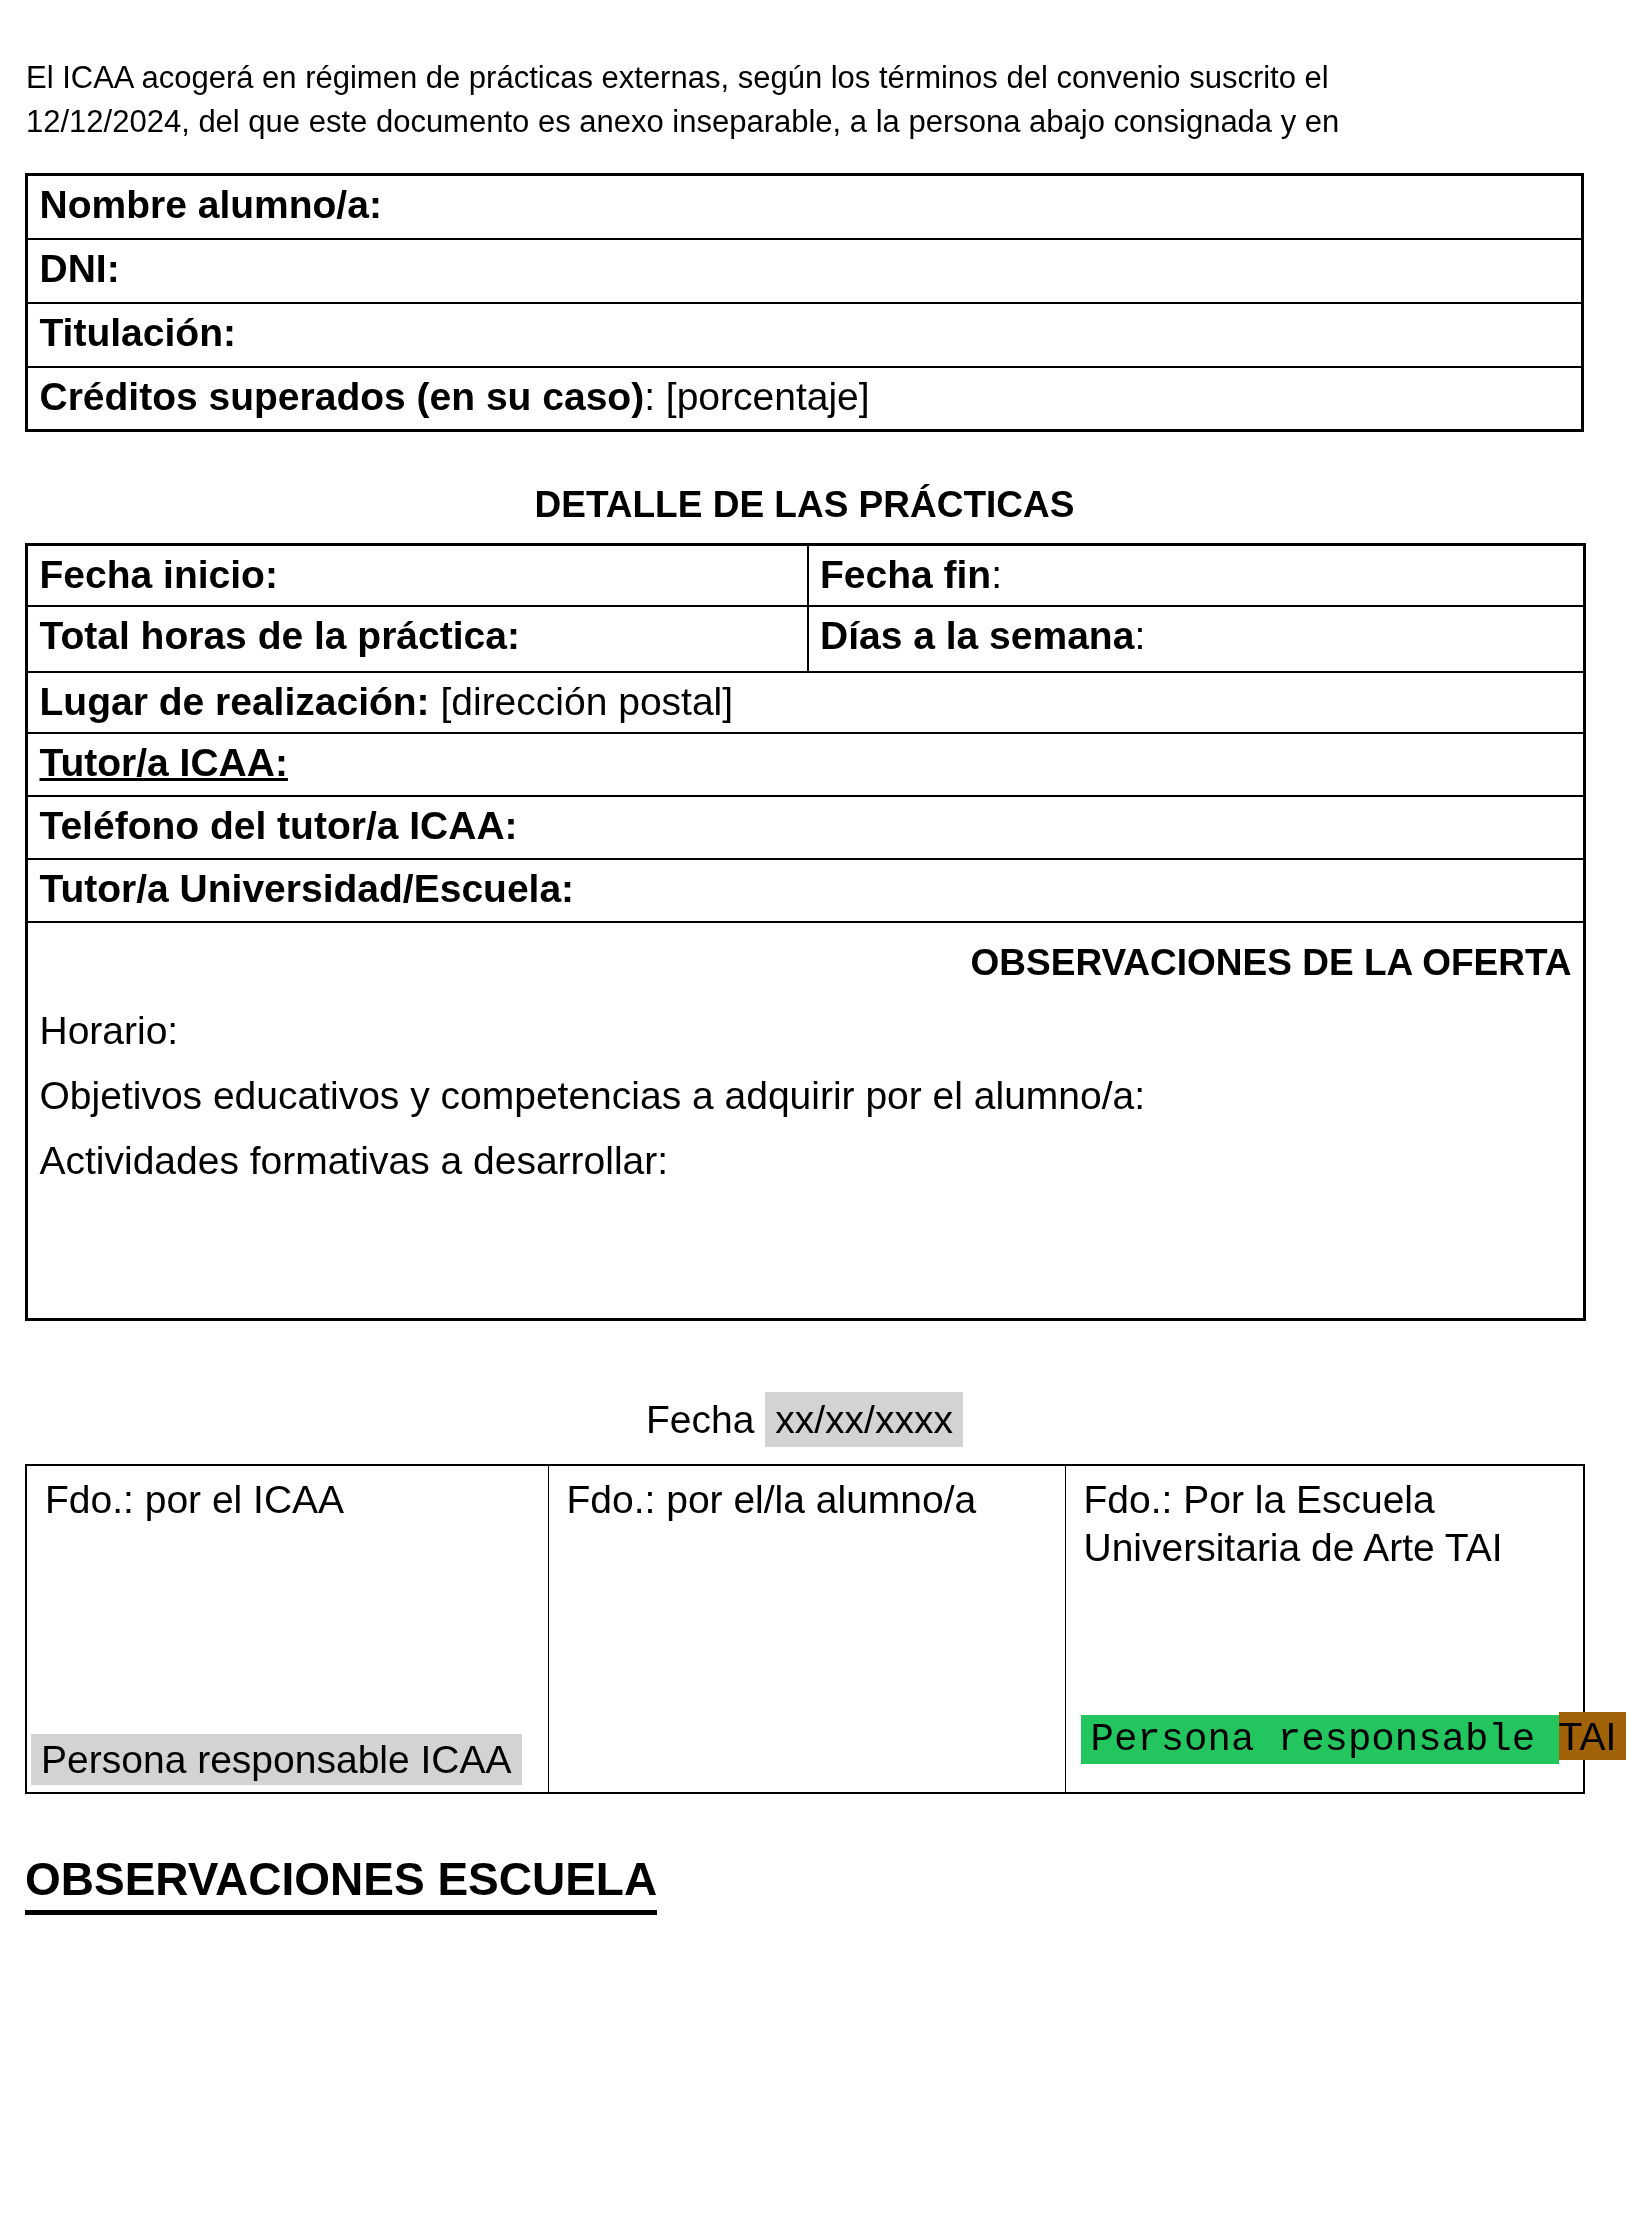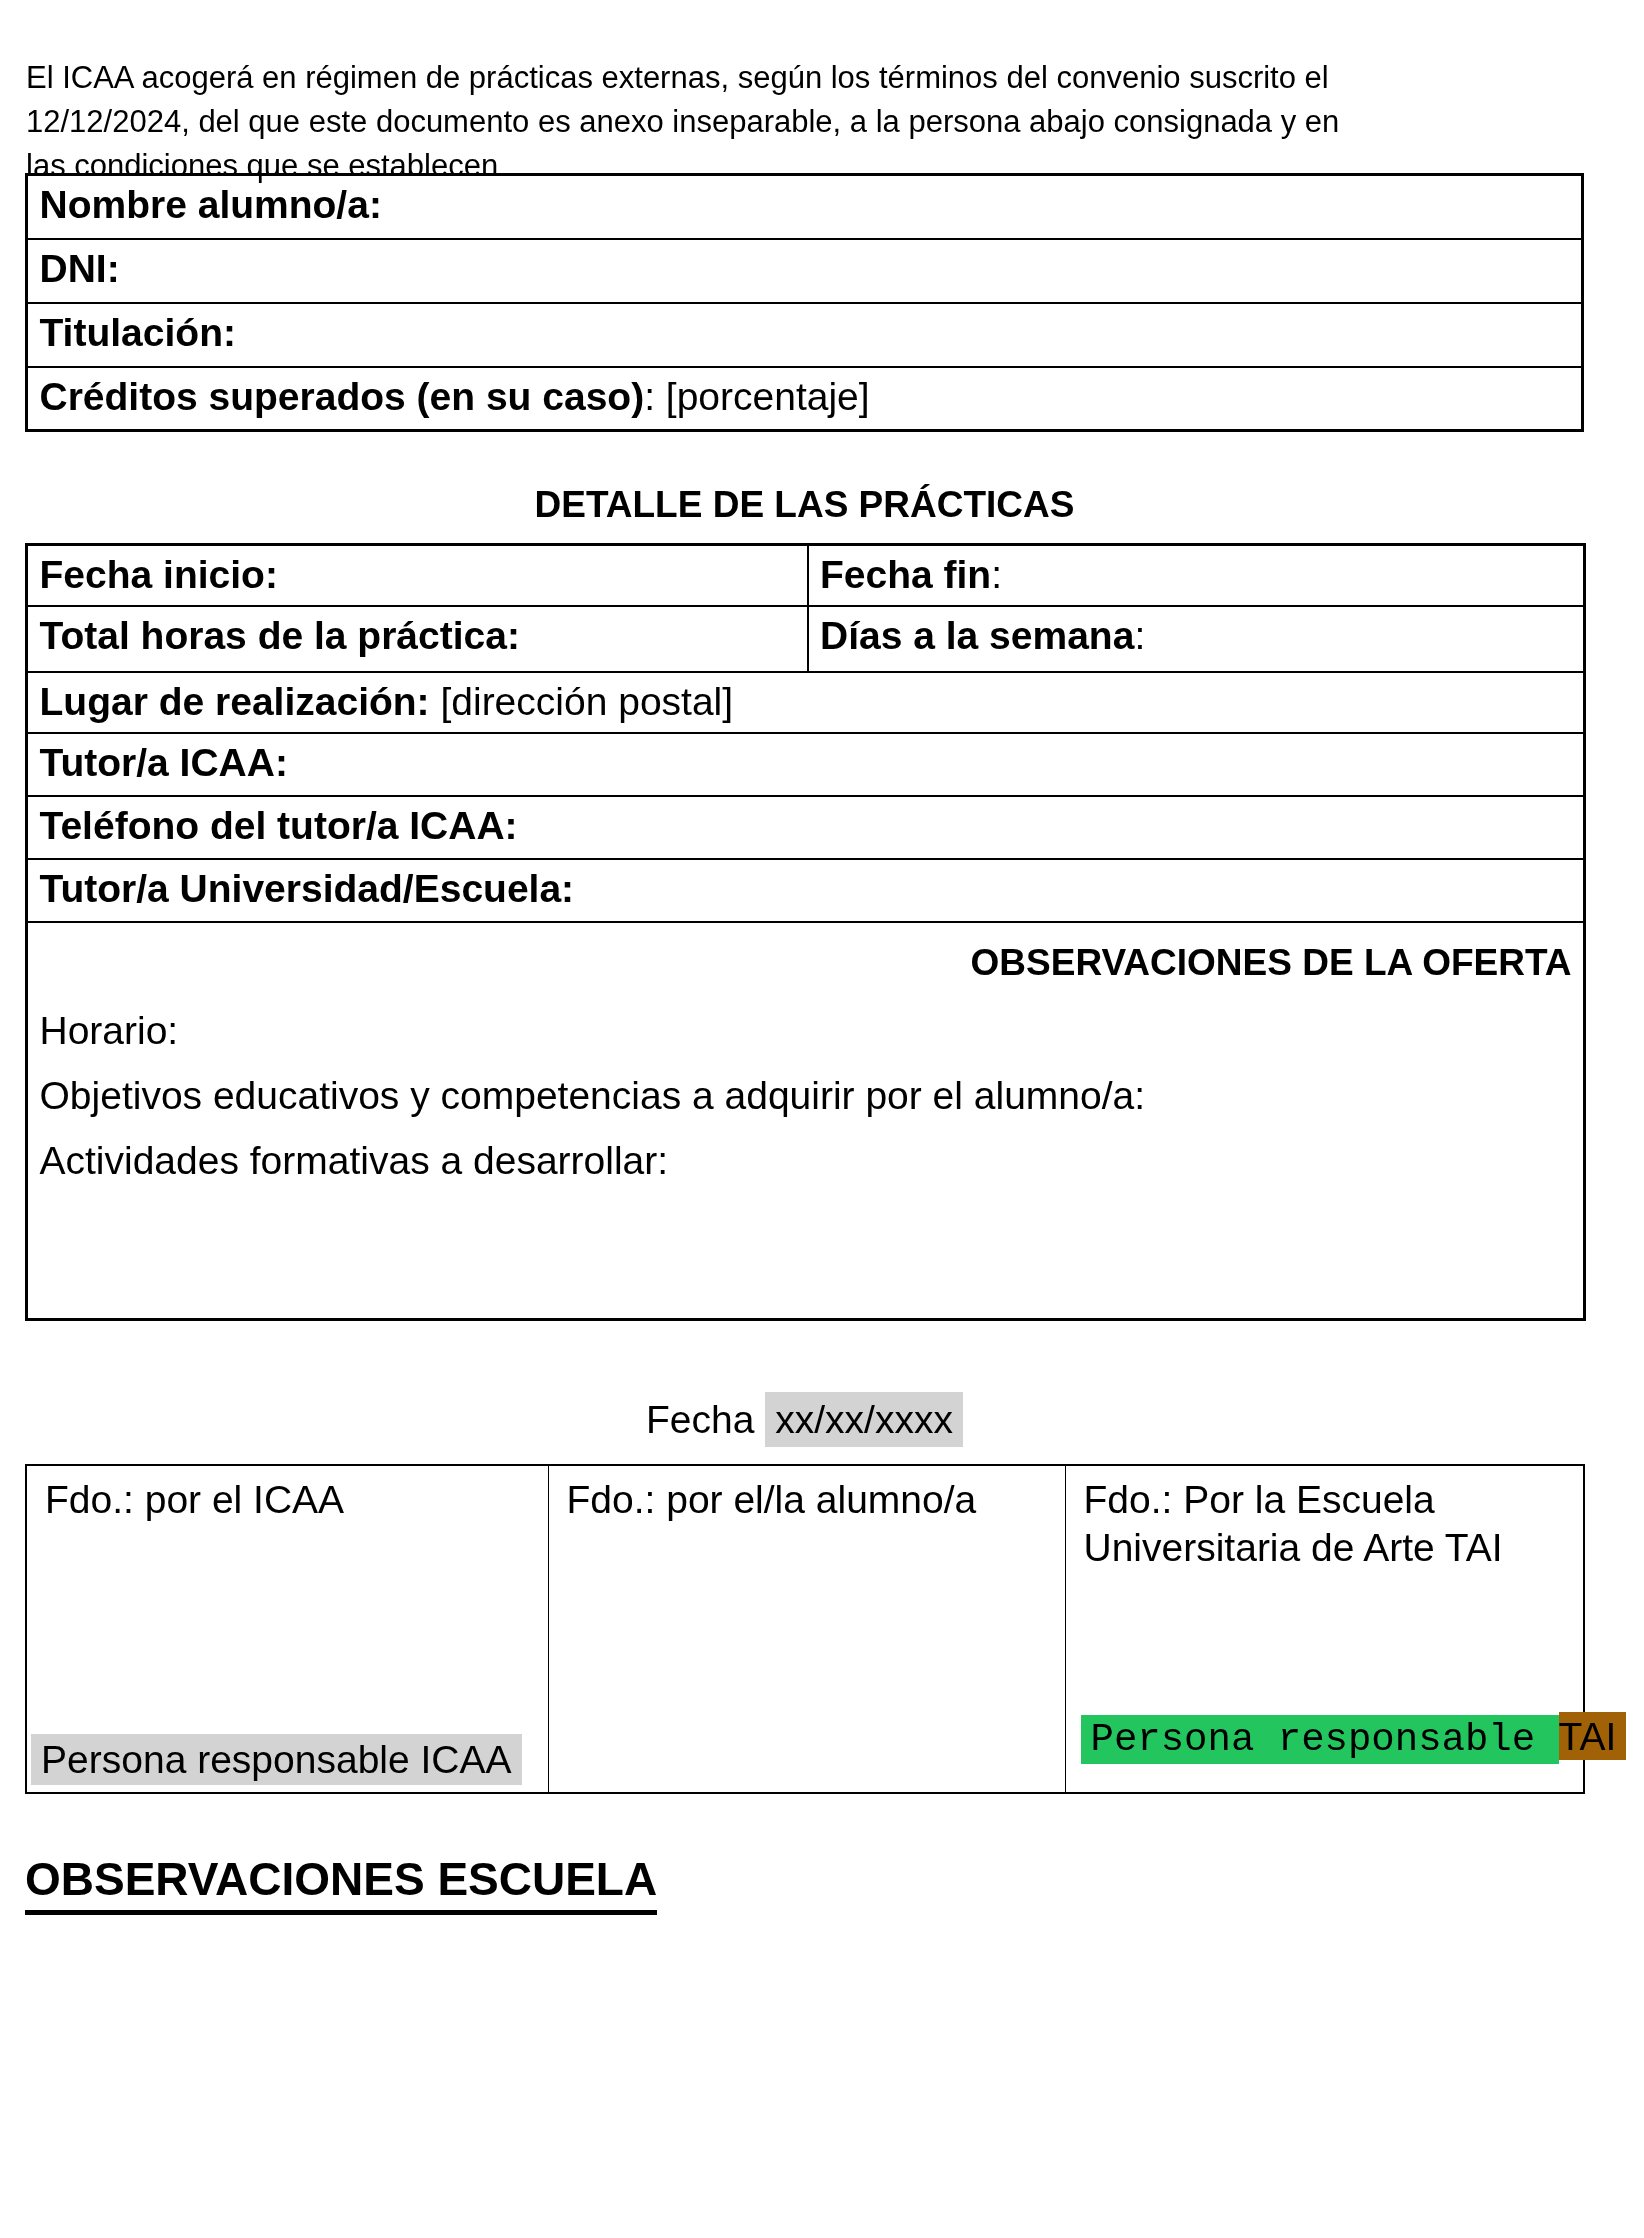--- a/index.html
+++ b/index.html
@@ -19,21 +19,21 @@
   .t-student tr{height:64px;}
 
   .center-head{position:absolute;left:25px;width:1559px;text-align:center;
                font-size:37px;font-weight:bold;}
   .head-detalle{top:484px;}
 
   .t-detalle{top:543px;}
   .t-detalle .r1{height:61px;}
   .t-detalle .r2{height:66px;}
   .t-detalle .r3{height:61px;}
-  .t-detalle .r4{height:63px;}
+  .t-detalle .r4{height:63px;text-decoration:underline;}
   .t-detalle .r5{height:63px;}
   .t-detalle .r6{height:63px;}
   .obs-cell{height:385px;padding:0 8.2px;}
   .obs-head{text-align:right;font-weight:bold;font-size:37px;margin:11.5px 0 0 0;}
   .obs-item{font-size:39px;font-weight:normal;line-height:43px;margin:22px 0 0 0;}
 
   .fecha-line{position:absolute;left:25px;top:1396px;width:1559px;
               text-align:center;font-size:39px;line-height:48px;}
   .hl-light{background:#d3d3d3;}
   .fecha-value{padding:5.8px 10px 5.8px 10px;}
@@ -52,21 +52,20 @@
                padding-bottom:4.1px;}
 </style>
 </head>
 <body>
 
 <div class="page">
 
   <p class="intro">
     <span>El ICAA acogerá en régimen de prácticas externas, según los términos del convenio suscrito el</span><br>
     <span>12/12/2024, del que este documento es anexo inseparable, a la persona abajo consignada y en</span><br>
-    <span>las condiciones que se establecen</span>
   </p>
 
   <table class="tbl t-student">
     <tbody>
         <tr>
       <td>
         <span class="b">Nombre alumno/a:</span>
       </td>
     </tr>
     <tr>

